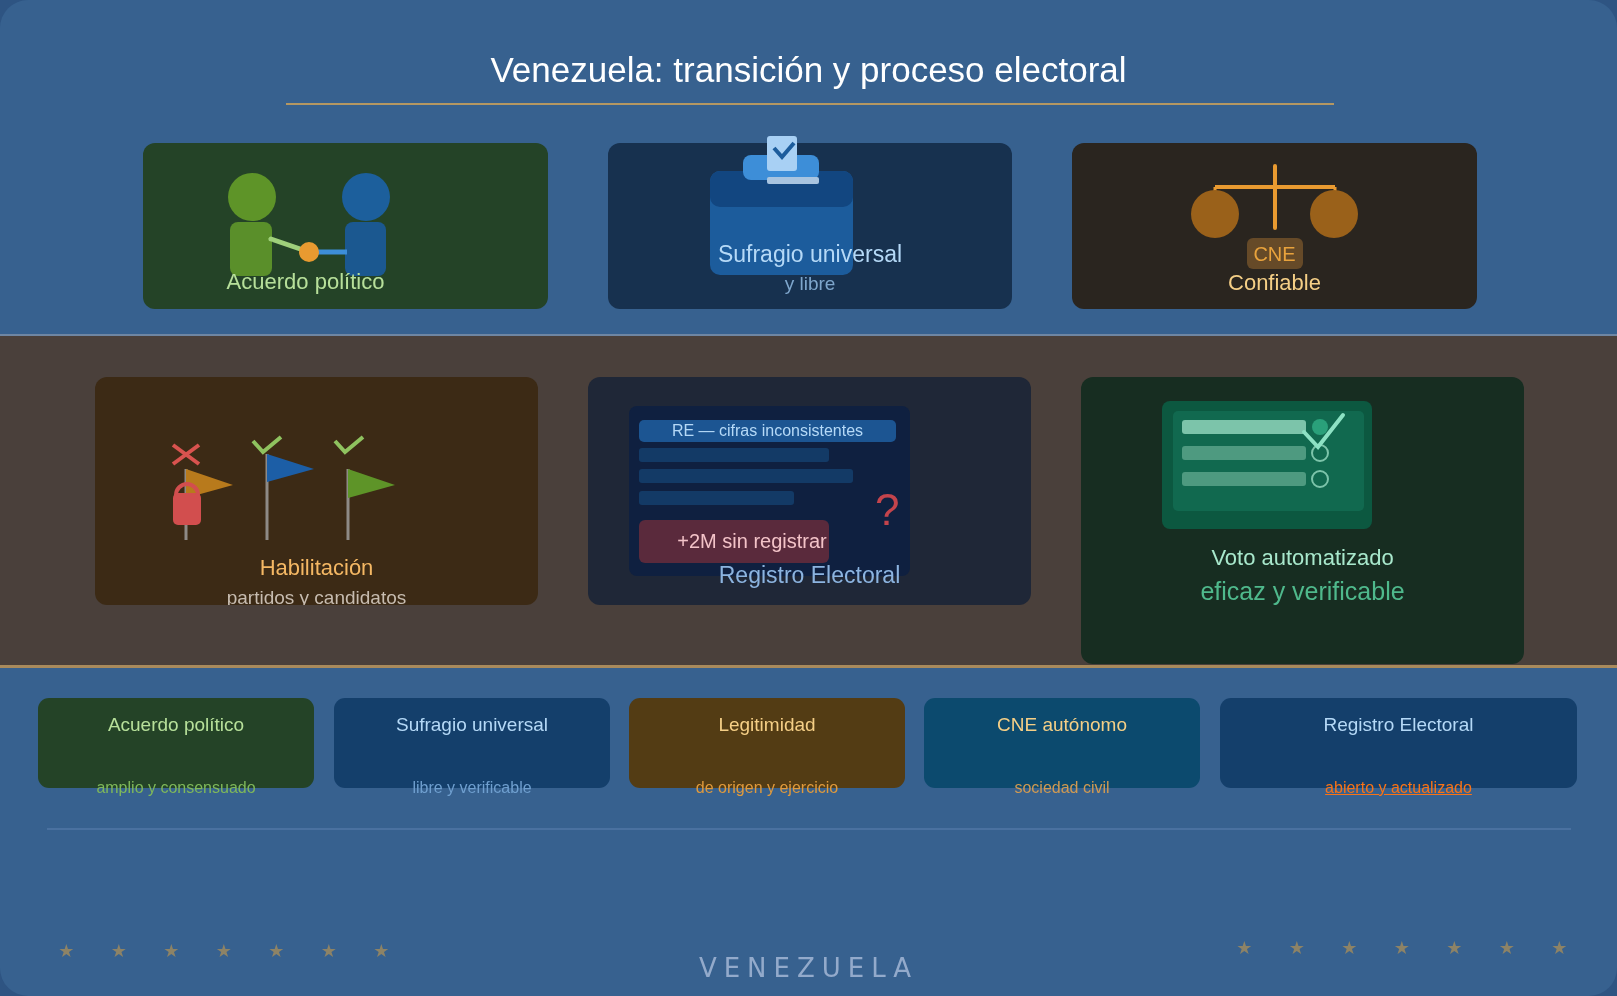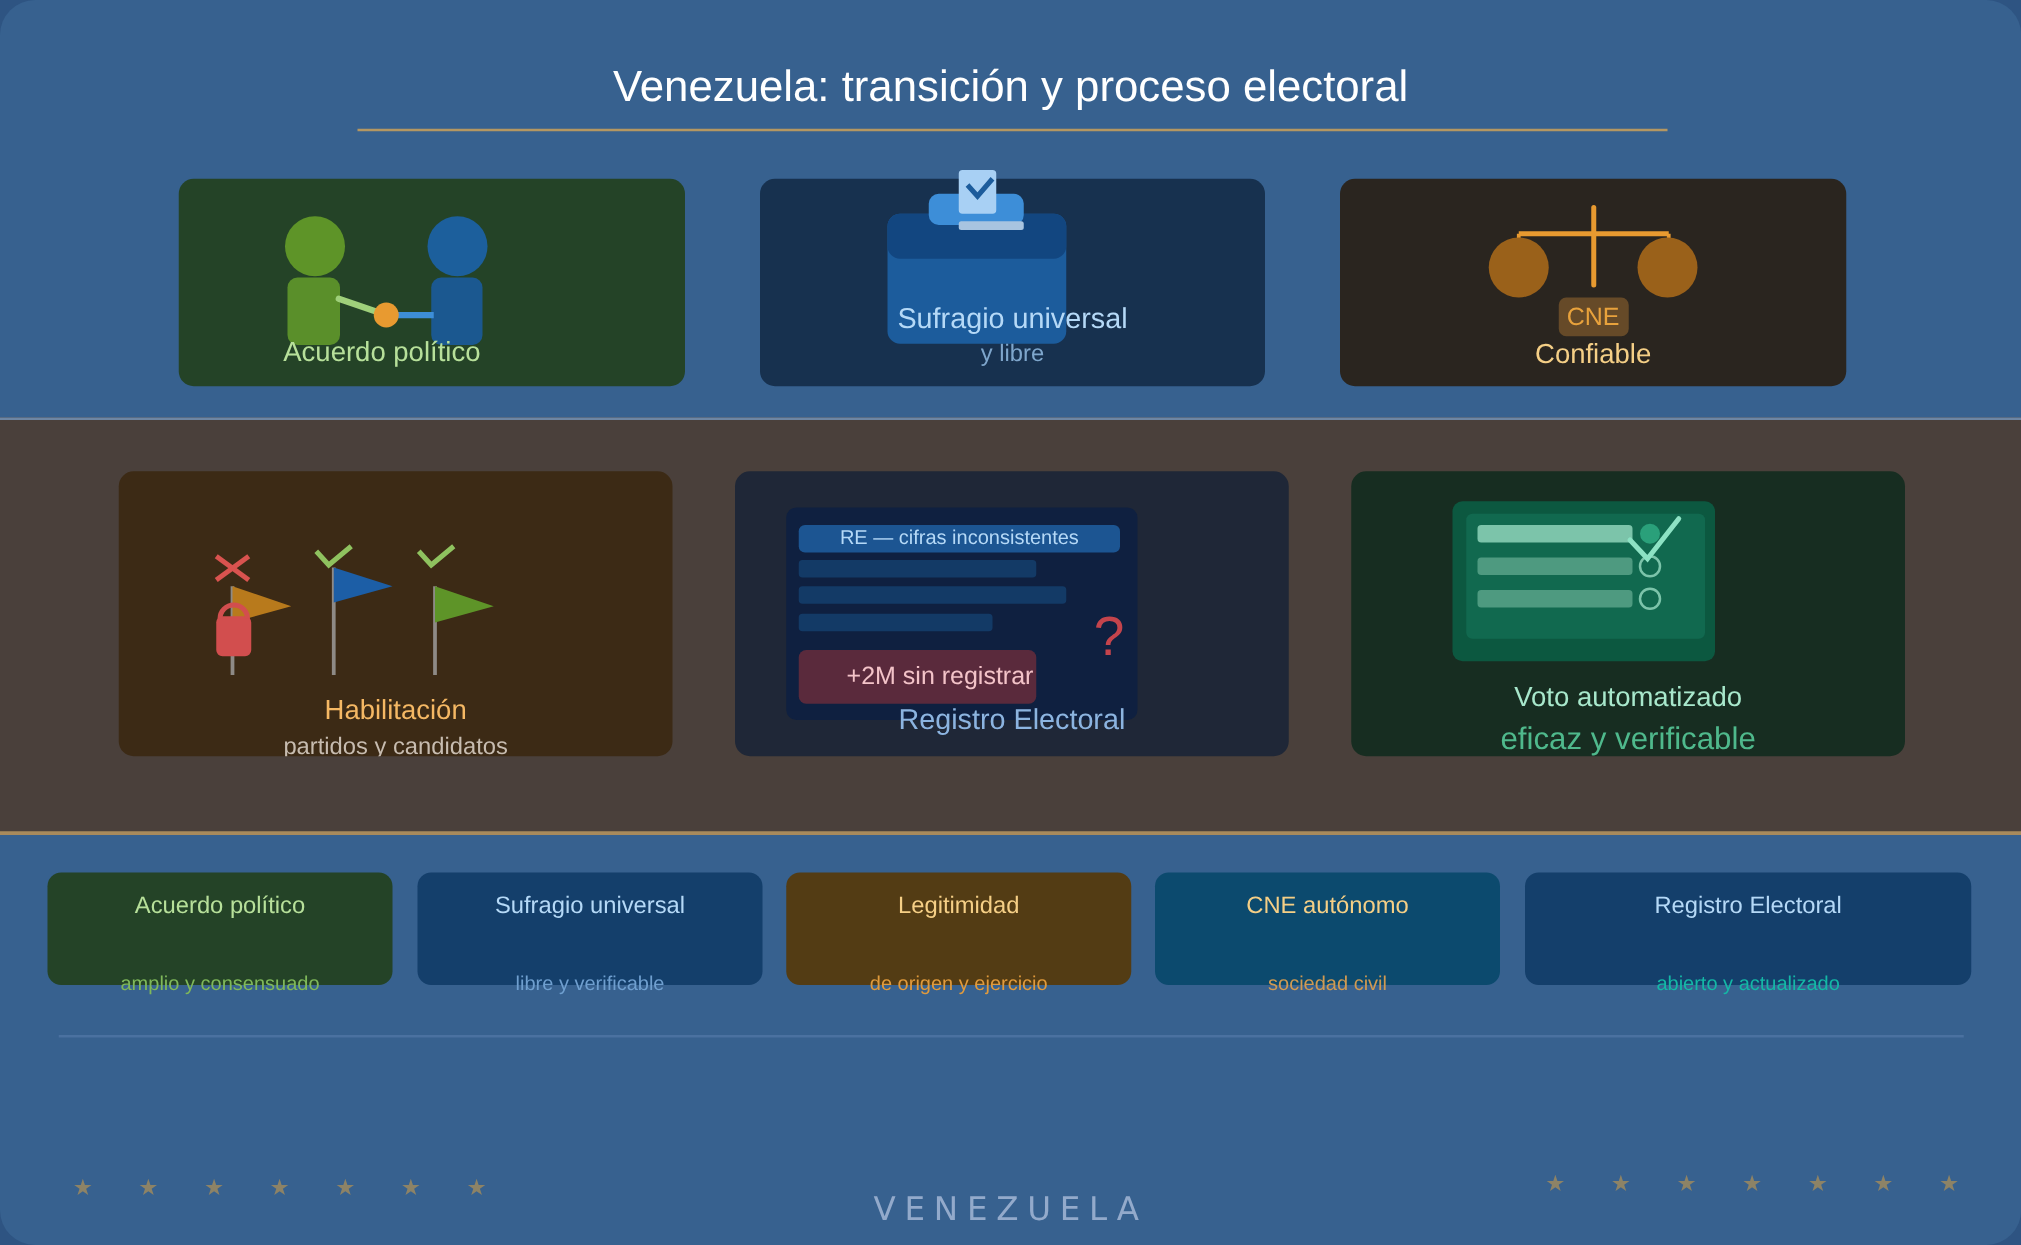--- a/index.html
+++ b/index.html
@@ -99,21 +99,21 @@
     <div style="position:absolute; left:41px; top:29px; width:281px; height:170px; background:#0f2040; border-radius:8px;"></div>
     <div style="position:absolute; left:51px; top:43px; width:257px; height:22px; background:#1c5592; border-radius:5px; color:#b5d9f7; font-size:16px; text-align:center; line-height:22px;">RE — cifras inconsistentes</div>
     <div style="position:absolute; left:51px; top:71px; width:190px; height:14px; background:#133a66; border-radius:3px;"></div>
     <div style="position:absolute; left:51px; top:92px; width:214px; height:14px; background:#133a66; border-radius:3px;"></div>
     <div style="position:absolute; left:51px; top:114px; width:155px; height:14px; background:#133a66; border-radius:3px;"></div>
     <div style="position:absolute; left:51px; top:143px; width:190px; height:43px; background:#5a2a3c; border-radius:6px; color:#f3c3c8; font-size:20px; text-align:center; line-height:43px;padding-left:36px;">+2M sin registrar</div>
     <div style="position:absolute; left:287px; top:108px; color:#c4444c; font-size:44px;">?</div>
     <div class="lbl" style="top:185px; font-size:23px; color:#8cb4e0;">Registro Electoral</div>
   </div>
 
-  <div class="card" style="left:1081px; top:377px; width:443px; height:228px; background:#172d21;">
+  <div class="card" style="left:1081px; top:377px; width:443px; height:287px; background:#172d21;">
     <svg width="443" height="228">
       <rect x="81" y="24" width="210" height="128" rx="8" fill="#0c5840"></rect>
       <rect x="92" y="34" width="191" height="100" rx="5" fill="#11694f"></rect>
       <rect x="101" y="43" width="124" height="14" rx="3" fill="#7cc4aa"></rect>
       <rect x="101" y="69" width="124" height="14" rx="3" fill="#4e9a80"></rect>
       <rect x="101" y="95" width="124" height="14" rx="3" fill="#4e9a80"></rect>
       <circle cx="239" cy="50" r="8" fill="#2aa07a"></circle>
       <circle cx="239" cy="76" r="8" fill="none" stroke="#7cc4aa" stroke-width="2"></circle>
       <circle cx="239" cy="102" r="8" fill="none" stroke="#7cc4aa" stroke-width="2"></circle>
       <polyline points="223,55 237,70 262,38" fill="none" stroke="#8de2c4" stroke-width="4" stroke-linecap="round"></polyline>
@@ -133,21 +133,21 @@
   <div class="bcard" style="left:629px; width:276px; background:#533c14;">
     <div class="t" style="color:#f5cf86;">Legitimidad</div>
     <div class="s" style="color:#e09a3c;">de origen y ejercicio</div>
   </div>
   <div class="bcard" style="left:924px; width:276px; background:#0c4a6e;">
     <div class="t" style="color:#f5cf86;">CNE autónomo</div>
     <div class="s" style="color:#d09a52;">sociedad civil</div>
   </div>
   <div class="bcard" style="left:1220px; width:357px; background:#143f6b;">
     <div class="t" style="color:#b5d9f7;">Registro Electoral</div>
-    <div class="s" style="color:#14b8a6;">abierto y actualizado</div>
+    <div class="s" style="color:#f97316;text-decoration:underline;">abierto y actualizado</div>
   </div>
 
   <div class="divider"></div>
 
   <div class="stars" style="left:40px; top:940px;">
     <span>★</span>
     <span>★</span>
     <span>★</span>
     <span>★</span>
     <span>★</span>

